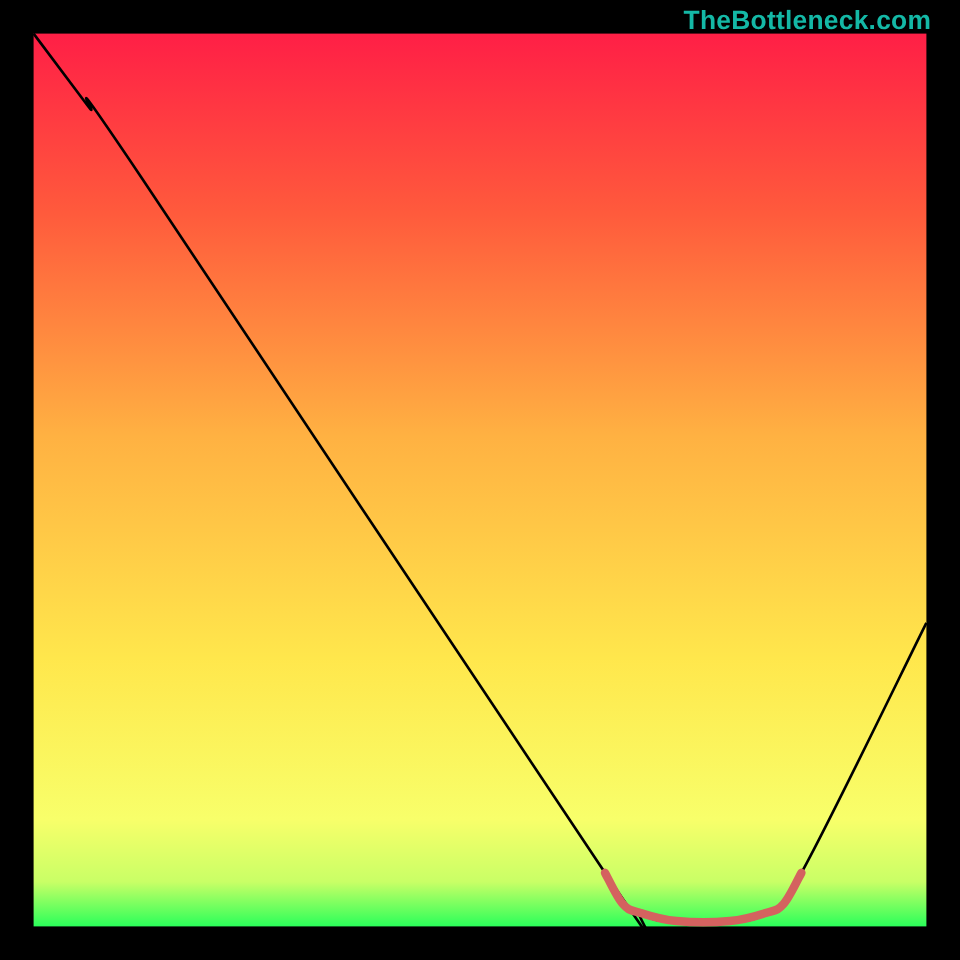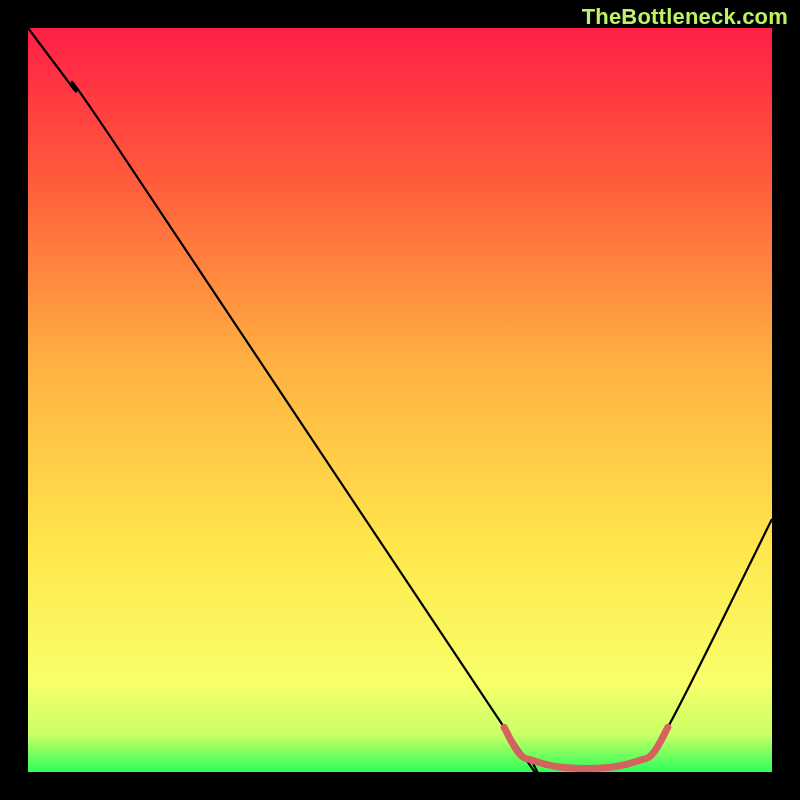--- a/index.html
+++ b/index.html
@@ -13,22 +13,22 @@
   }
   .container {
     position: relative;
     width: 800px;
     height: 800px;
     background: #000;
   }
   .watermark {
     position: absolute;
     top: 4px;
-    right: 12px;
-    color: #bef264;
+    right: 24px;
+    color: #14b8a6;
     font-size: 22px;
     font-weight: 600;
     letter-spacing: 0.2px;
     z-index: 10;
   }
   svg {
     position: absolute;
     top: 0;
     left: 0;
   }

